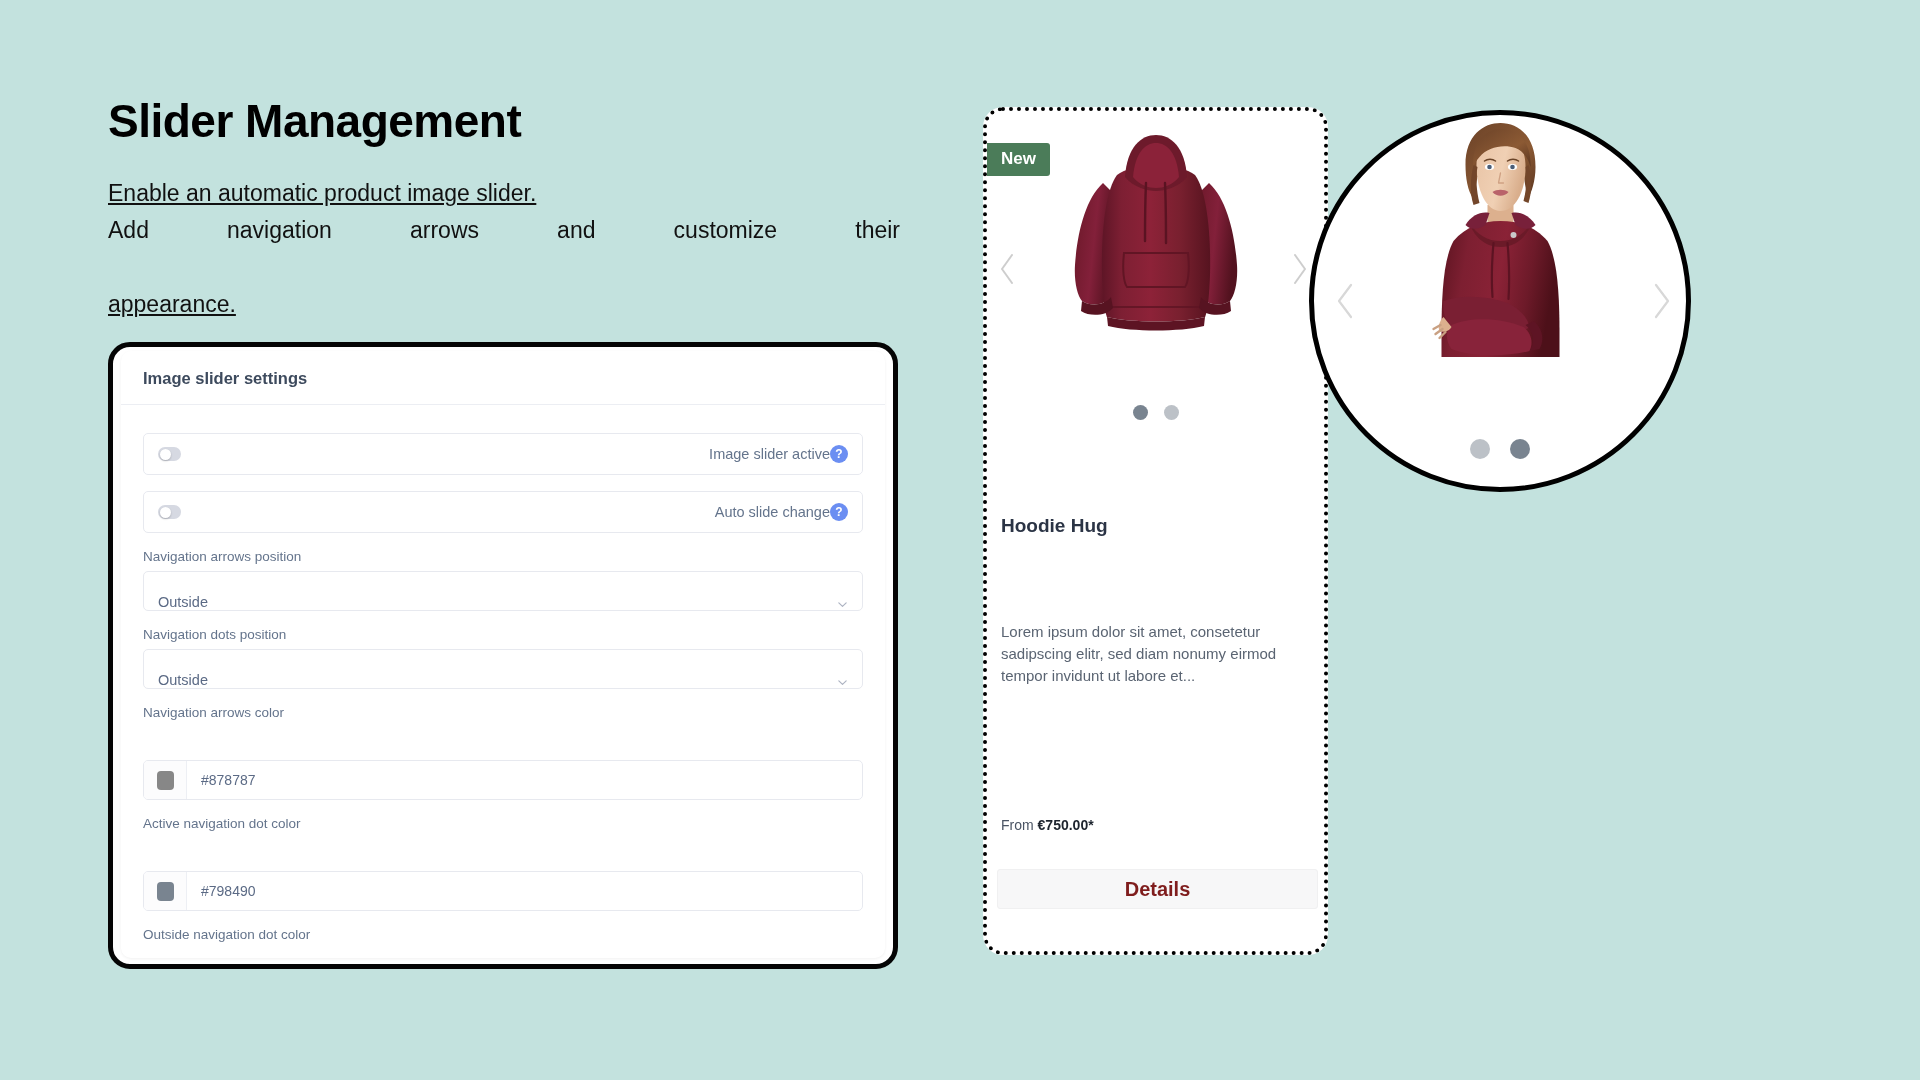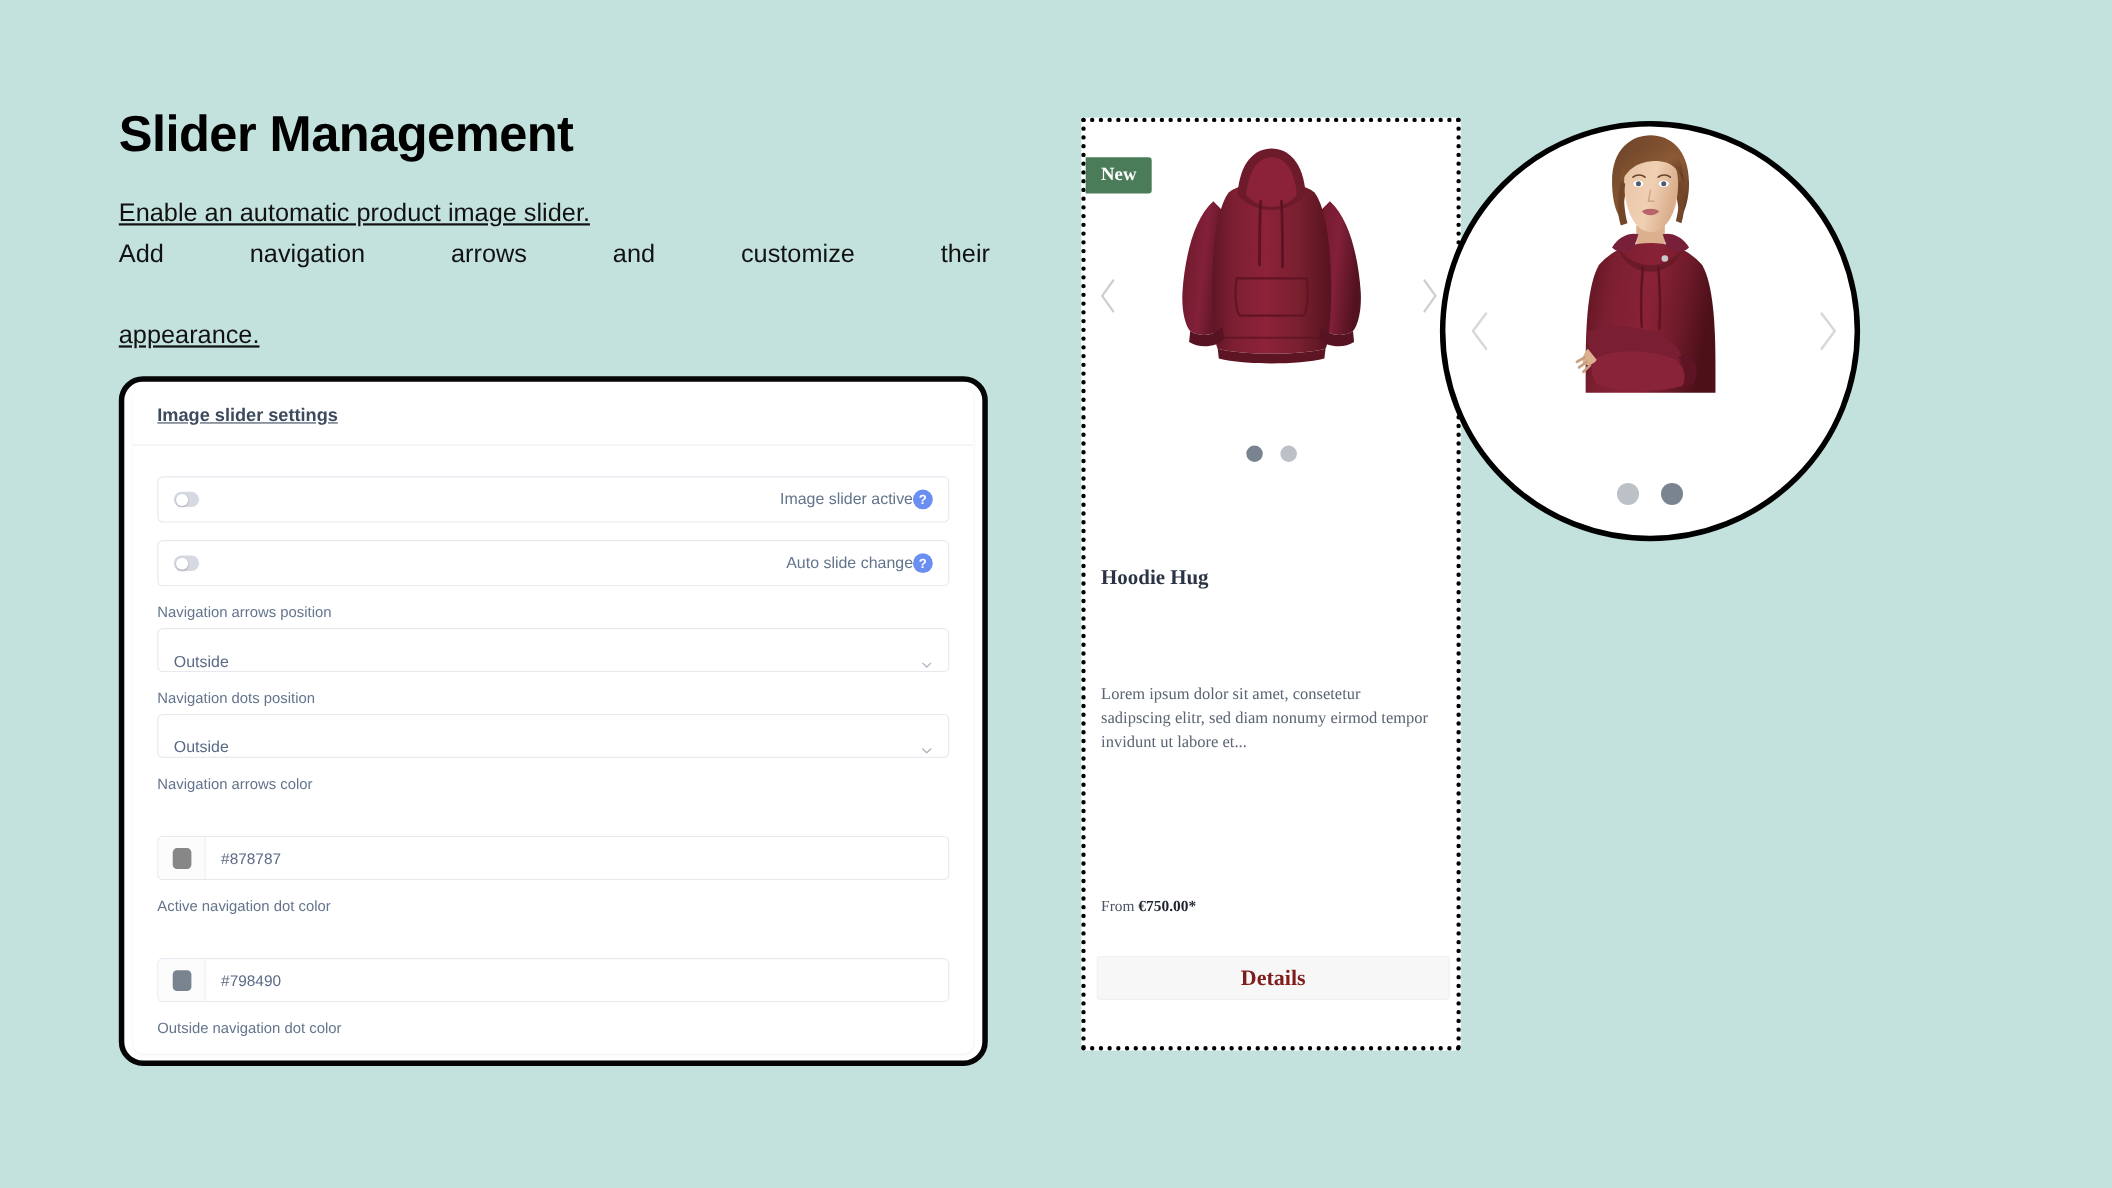--- a/index.html
+++ b/index.html
@@ -73,21 +73,20 @@
     overflow: hidden;
   }
   #settings-header {
     padding: 18px 22px 16px 22px;
     border-bottom: 1px solid #eceef3;
   }
   #settings-header-title {
     font-size: 16.5px;
     font-weight: bold;
     color: #3d4a5d;
-    text-decoration: underline;
   }
   #settings-body {
     padding: 28px 22px 20px 22px;
   }
 
   
   .toggle-row {
     display: flex;
     align-items: center;
     height: 42px;
@@ -203,23 +202,22 @@
 
   
   #product-card {
     position: absolute;
     left: 983px;
     top: 107px;
     width: 345px;
     height: 848px;
     background: #ffffff;
     border: 4px dotted #000000;
-    border-radius: 0;
-    box-sizing: border-box;
-    font-family: Liberation Serif, serif;
+    border-radius: 20px;
+    box-sizing: border-box;
   }
   #new-badge {
     position: absolute;
     left: 0px;
     top: 32px;
     background: #4b7c59;
     color: #ffffff;
     font-size: 17px;
     font-weight: bold;
     padding: 6px 14px 7px 14px;

